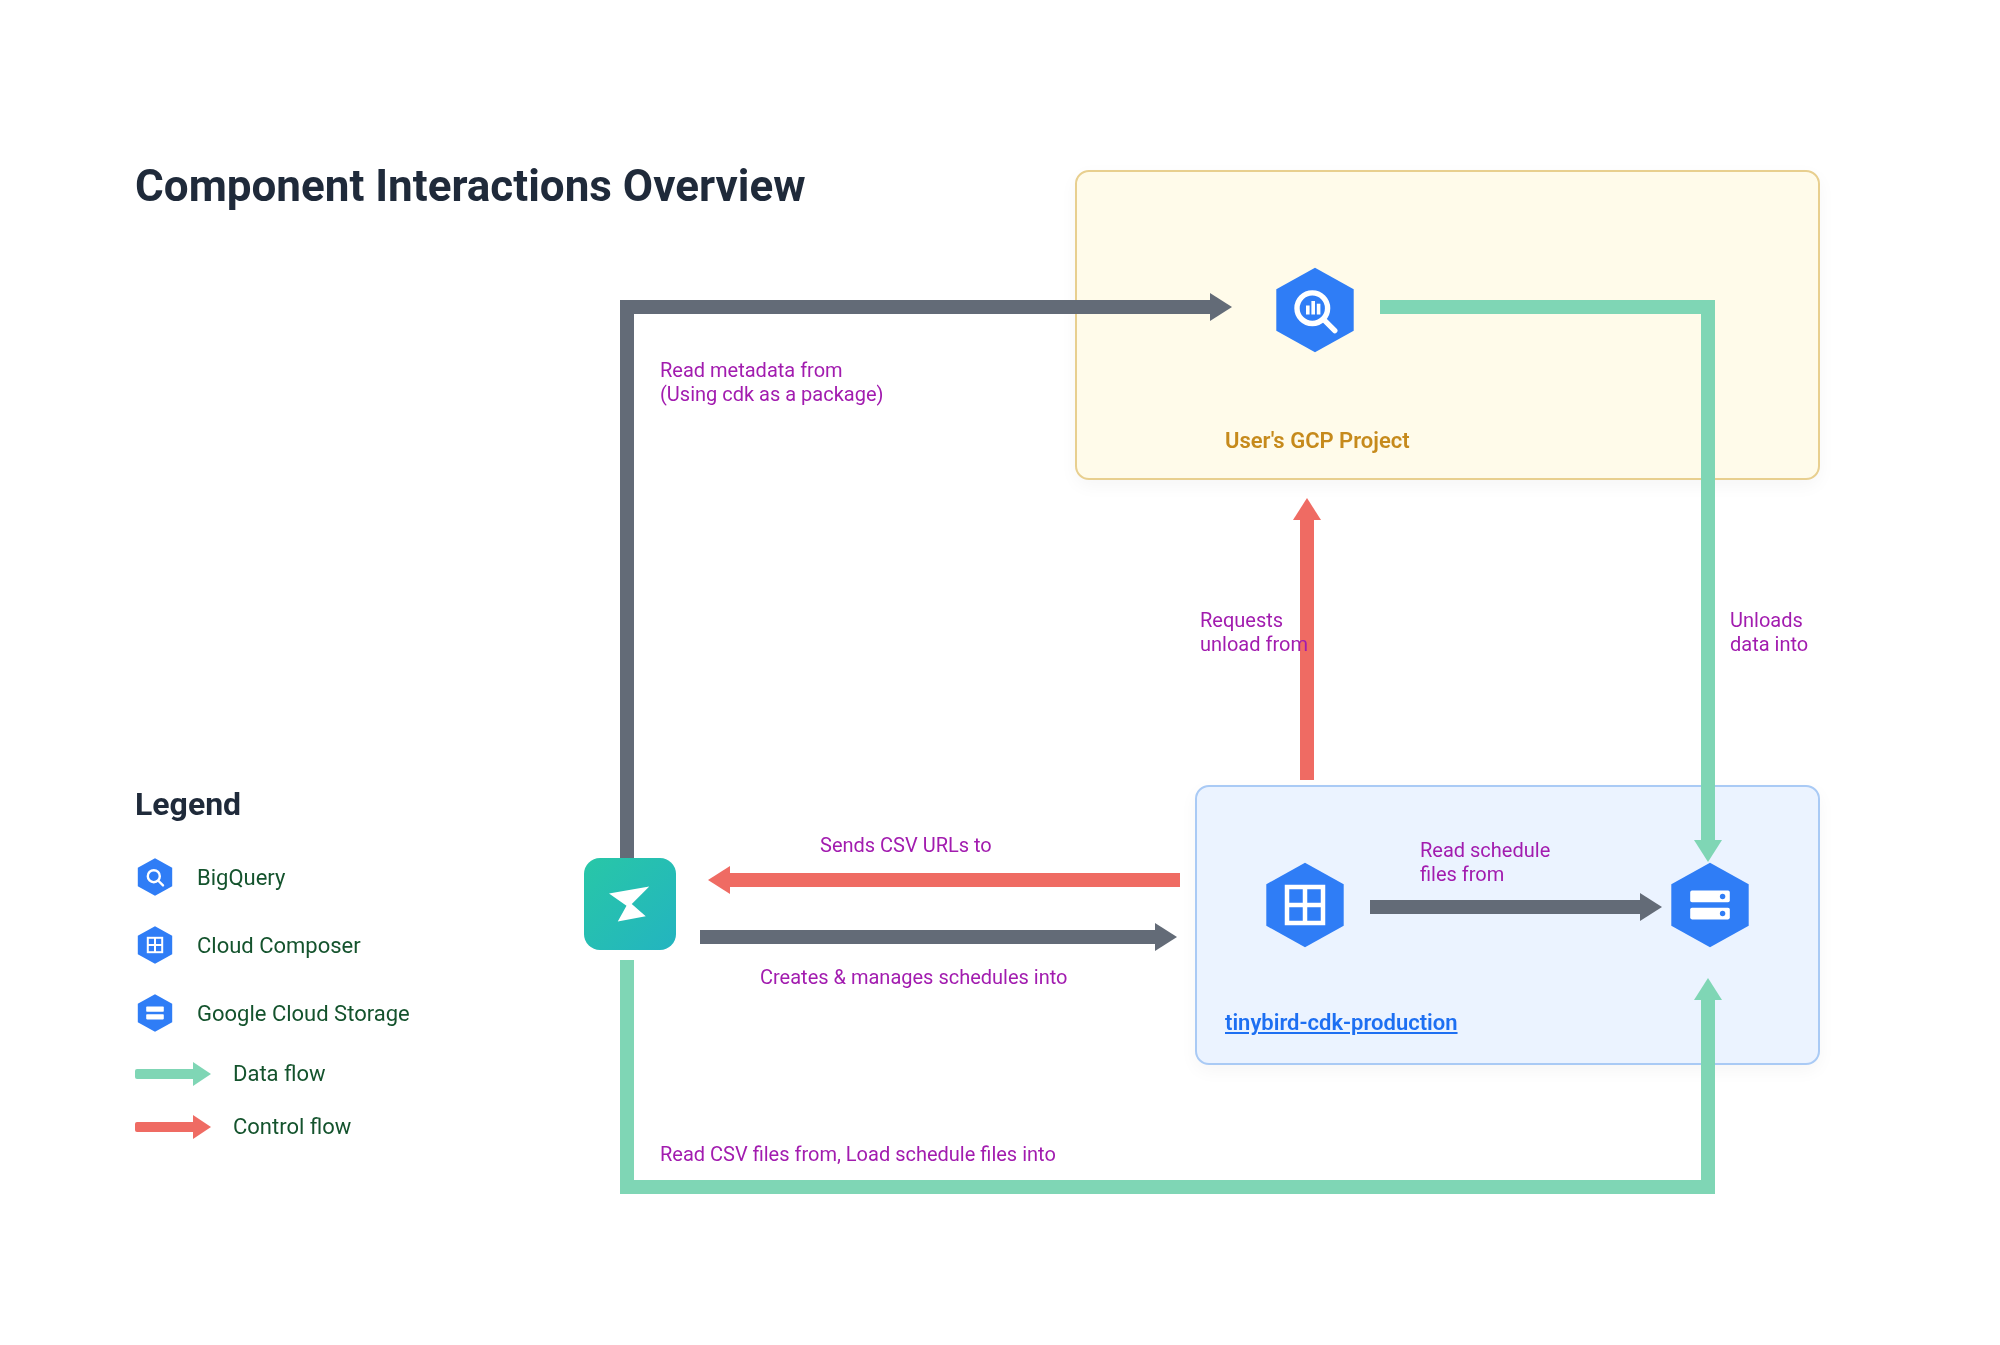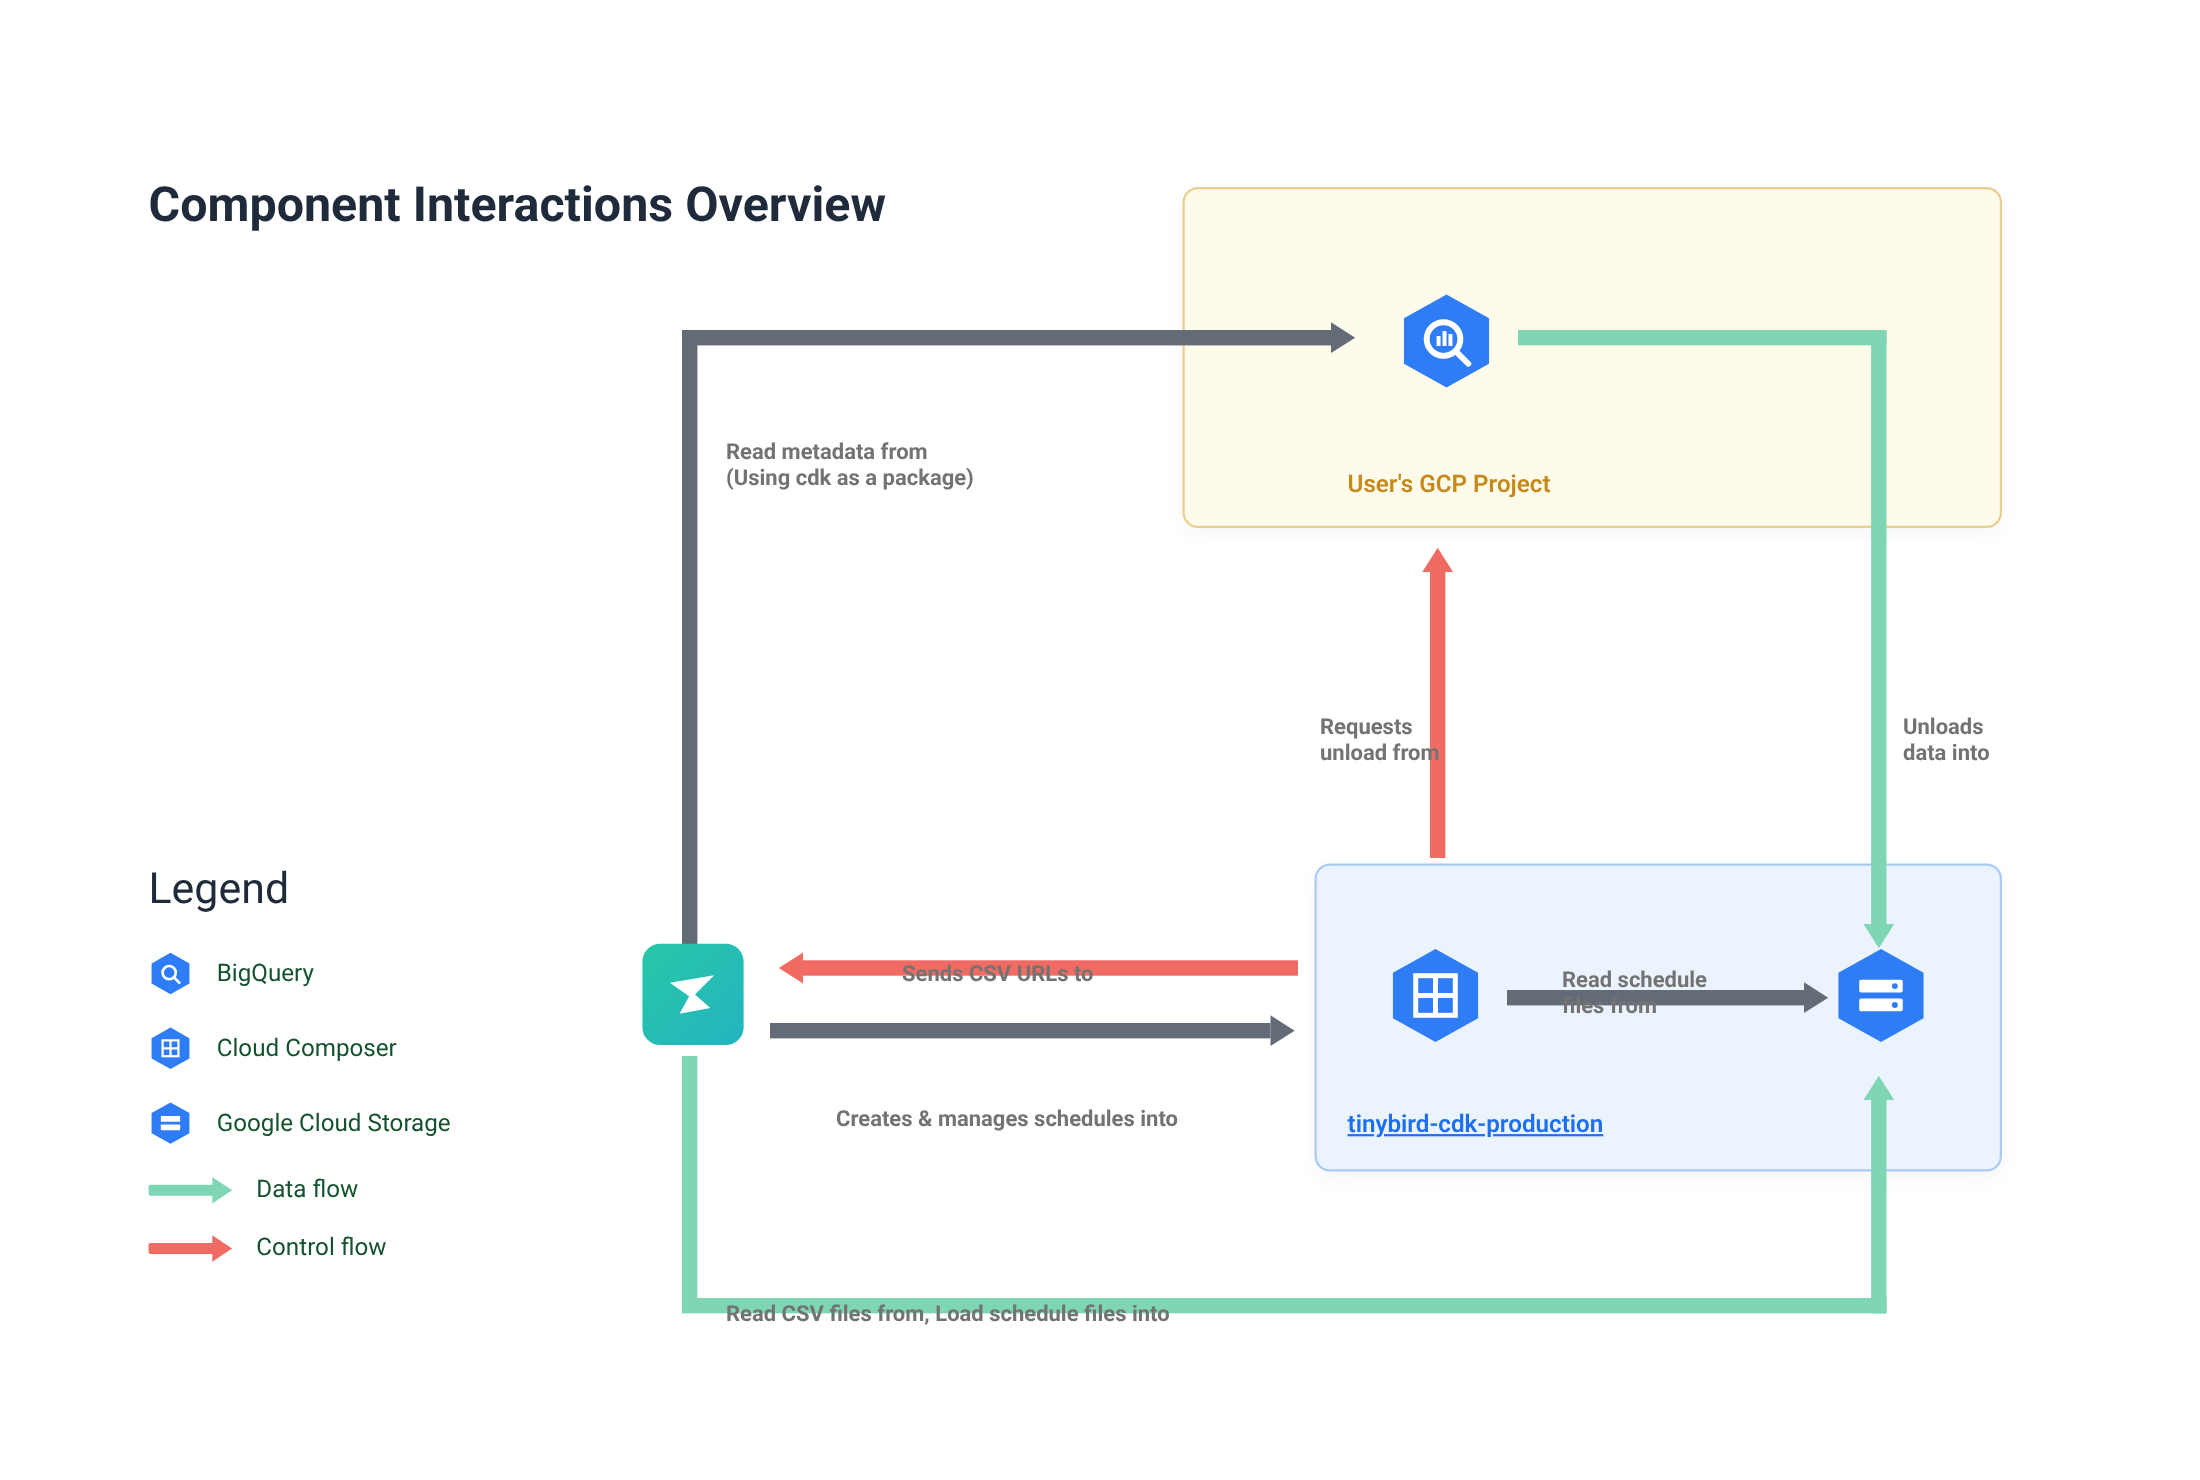--- a/index.html
+++ b/index.html
@@ -23,22 +23,22 @@
     font-weight: 700;
     color: #1f2a3a;
   }
   .legend {
     position: absolute;
     left: 135px;
     top: 785px;
     width: 360px;
   }
   .legend-title {
-    font-size: 39px;
-    font-weight: 400;
+    font-size: 32px;
+    font-weight: 700;
     color: #1f2a3a;
     margin-bottom: 34px;
   }
   .legend-row {
     display: flex;
     align-items: center;
     gap: 22px;
     margin-bottom: 28px;
   }
   .legend-label {
@@ -117,24 +117,23 @@
   .ahead.down  { border-left:14px solid transparent; border-right:14px solid transparent; border-top:22px solid #636b77; }
   .ahead.green.up    { border-bottom-color:#7fd6b5; }
   .ahead.green.down  { border-top-color:#7fd6b5; }
   .ahead.red.left  { border-right-color:#ef6b63; }
   .ahead.red.up    { border-bottom-color:#ef6b63; }
 
   
   .flow-label {
     position: absolute;
     font-size: 20px;
-    font-weight: 700;
-    color: #737373;
+    font-weight: 400;
+    color: #a21caf;
     white-space: pre;
-    margin-top: 40px;
   }
 
   
   .mini-arrow {
     position: relative;
     width: 62px; height: 10px;
     border-radius: 2px;
   }
   .mini-arrow::after {
     content:"";

